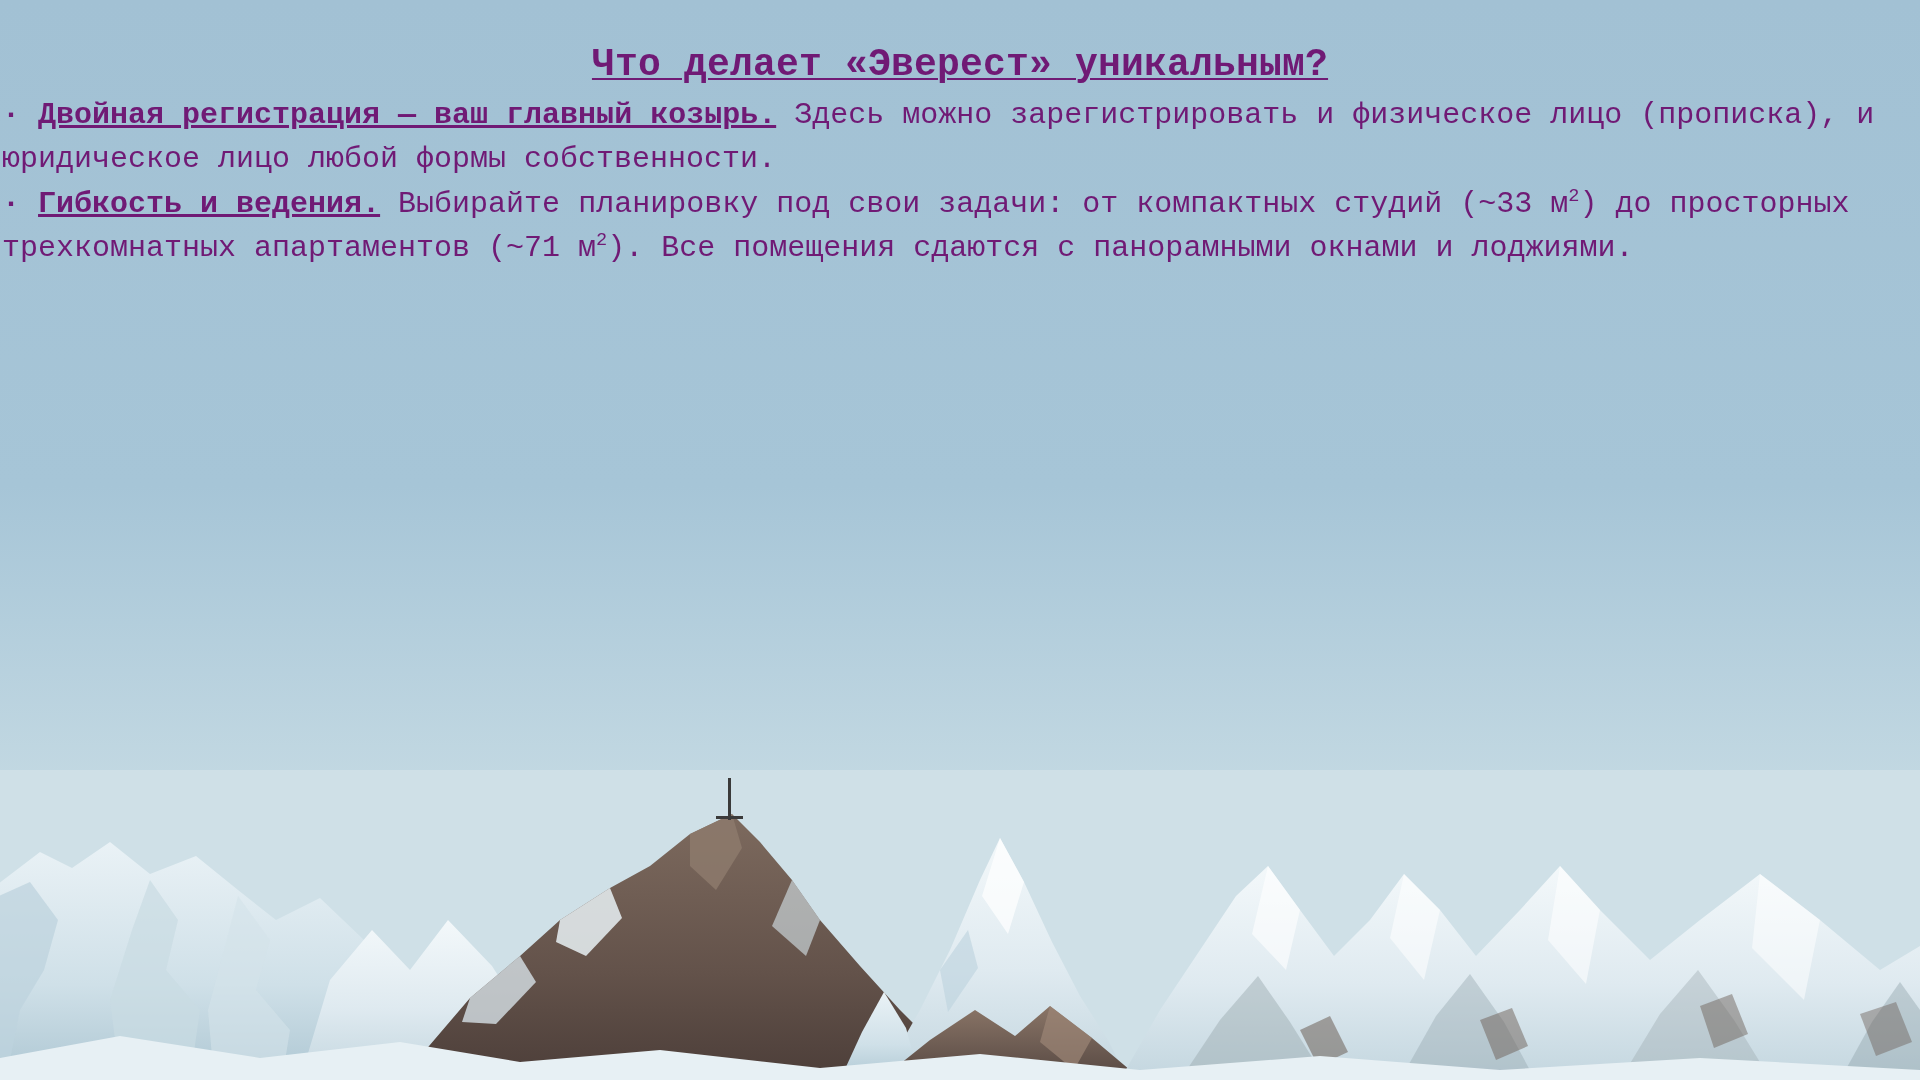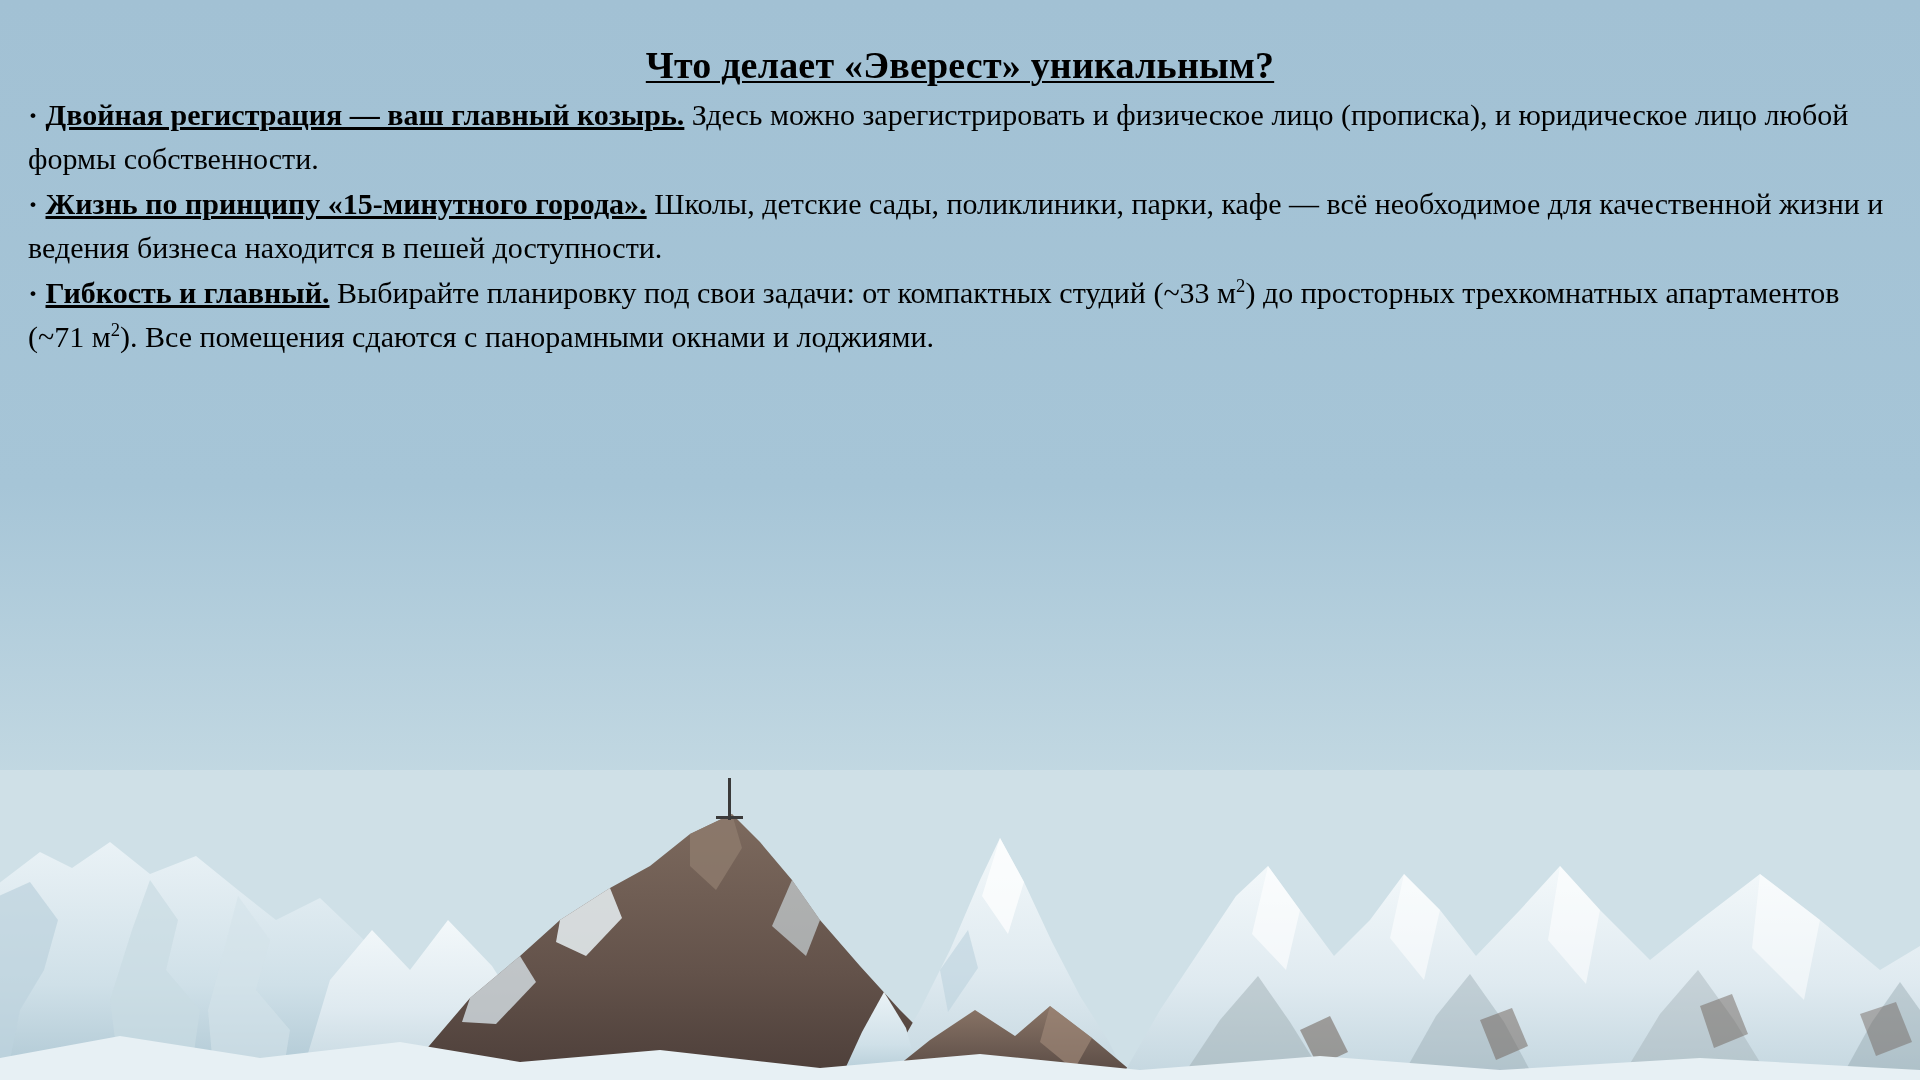--- a/index.html
+++ b/index.html
@@ -22,22 +22,23 @@
   }
   #photo {
     position:absolute; left:0; top:770px; width:1920px; height:310px;
     overflow:hidden;
   }
   #photo svg { display:block; width:1920px; height:310px; }
 
   
   #content {
     position:absolute; left:0; top:0; width:1920px;
-    padding:0 28px;
-    color:#000000;
+    padding:0 2px;
+    color:#701a75;
+    font-family:Liberation Mono, monospace;
   }
   #title {
     text-align:center;
     font-size:38px;
     font-weight:bold;
     letter-spacing:.2px;
     margin-top:44px;
     margin-bottom:6px;
     line-height:1.12;
   }
@@ -144,21 +145,20 @@
     </svg>
   </div>
 
   <div id="content">
 
     <div id="title"><span class="u">Что делает «Эверест» уникальным?</span></div>
 
     <p class="para"><span class="bullet">·</span> <span class="lead">Двойная регистрация — ваш главный козырь.</span><span> Здесь можно зарегистрировать и физическое лицо (прописка), и юридическое лицо любой формы собственности.</span></p>
 
 
-    <p class="para"><span class="bullet">·</span> <span class="lead">Жизнь по принципу «15-минутного города».</span><span> Школы, детские сады, поликлиники, парки, кафе — всё необходимое для качественной жизни и ведения бизнеса находится в пешей доступности.</span></p>
 
-    <p class="para"><span class="bullet">·</span> <span class="lead">Гибкость и главный.</span><span> Выбирайте планировку под свои задачи: от компактных студий (~33 м</span><sup>2</sup><span>) до просторных трехкомнатных апартаментов (~71 м</span><sup>2</sup><span>). Все помещения сдаются с панорамными окнами и лоджиями.</span></p>
+    <p class="para"><span class="bullet">·</span> <span class="lead">Гибкость и ведения.</span><span> Выбирайте планировку под свои задачи: от компактных студий (~33 м</span><sup>2</sup><span>) до просторных трехкомнатных апартаментов (~71 м</span><sup>2</sup><span>). Все помещения сдаются с панорамными окнами и лоджиями.</span></p>
 
     <div class="gap"></div>
 
 
   </div>
 </div>
 
 </body></html>

